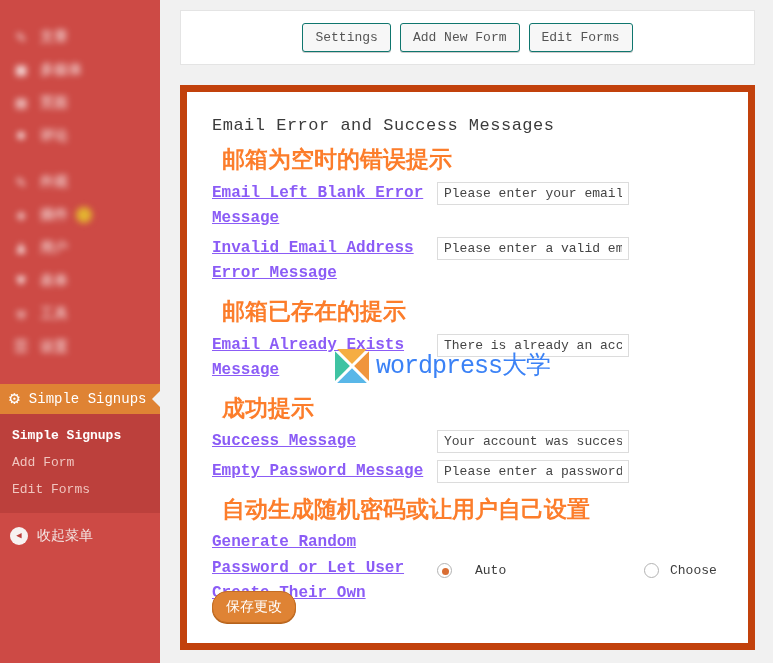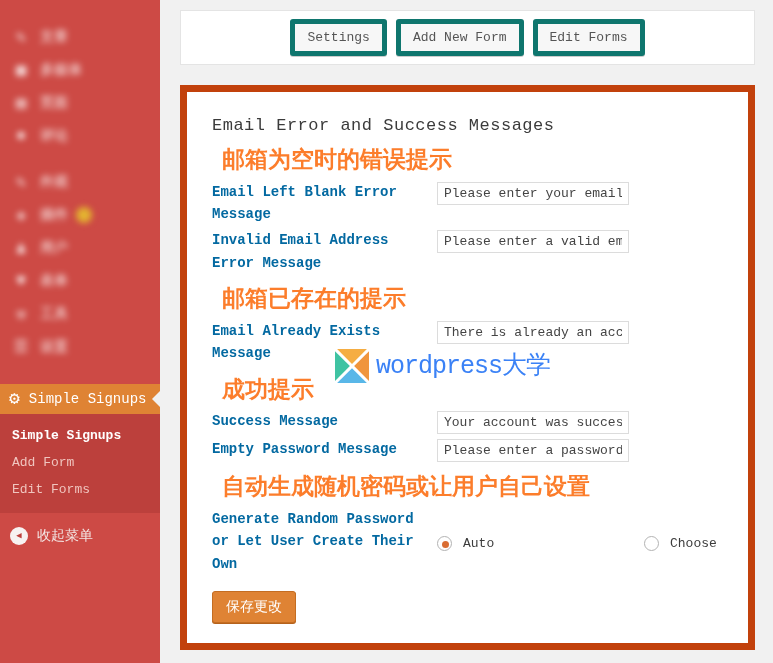--- a/index.html
+++ b/index.html
@@ -65,21 +65,21 @@
     margin-right:9px; color:#bc403c; font-size:9px; line-height:1;
   }
 
   
   #topbar-card {
     position:absolute; left:180px; top:10px; width:575px; height:55px;
     background:#ffffff; border:1px solid #e4e4e4;
     display:flex; align-items:center; justify-content:center; gap:9px;
   }
   .wp-button {
-    background:#f7f7f7; border:5px solid #0f766e; border-radius:3px;
+    background:#f7f7f7; border:1px solid #0f766e; border-radius:3px;
     color:#555555; font-size:13px; padding:6px 12px;
     box-shadow:0 1px 0 #cccccc; cursor:pointer;
     font-family:inherit; white-space:nowrap;
   }
 
   #main-card {
     position:absolute; left:180px; top:85px; width:575px; height:565px;
     background:#ffffff; border:7px solid #c2410c;
     padding:24px 25px 0 25px;
   }
@@ -87,44 +87,44 @@
     font-size:17px; font-weight:normal; color:#3b3b3b; margin:0;
     letter-spacing:0.5px;
   }
   .note {
     color:#fc7d2b; font-size:23px; font-weight:bold;
     margin:13px 0 5px 10px; line-height:1.2;
   }
   .form-row { display:flex; margin:4px 0 2px 0; }
   .field-label {
     width:225px; padding-right:10px; flex:none;
-    font-weight:bold; font-size:14px; color:#0369a1; line-height:1.6;
+    font-weight:bold; font-size:16px; color:#8b5cf6; line-height:1.6;text-decoration:underline;
   }
   .field-control { flex:1; padding-top:1px; }
   .text-input {
     width:192px; height:23px; border:1px solid #dcdcdc; background:#fff;
     padding:1px 6px; font-family:inherit; font-size:13px; color:#444;
   }
   .radio-control { display:flex; align-items:center; padding-top:4px; }
   .radio-option { display:flex; align-items:center; cursor:pointer; }
-  .radio-option.first { width:207px; flex:none; }
+  .radio-option.first { width:207px; flex:none;gap:12px; }
   .radio {
     width:15px; height:15px; border-radius:50%; background:#fff;
     border:1px solid #b3b3b3; display:inline-block; position:relative;
     margin-right:11px; flex:none;
   }
   .radio.checked::after {
     content:""; position:absolute; left:4px; top:4px; width:7px; height:7px;
     border-radius:50%; background:#d96d33;
   }
   .radio-label { font-size:13px; color:#3c3c3c; }
 
   .save-button {
     position:absolute; left:25px; top:499px;
-    background:#df8334; border:1px solid #c46d22; border-radius:3px;
+    background:#df8334; border:1px solid #c46d22; border-radius:15px;
     color:#ffffff; font-size:14px; padding:6px 13px; cursor:pointer;
     font-family:inherit; box-shadow:0 1px 0 #b5621c;
   }
 
   .watermark {
     position:absolute; left:148px; top:257px;
     display:flex; align-items:center; gap:7px; pointer-events:none;
   }
   .watermark-text {
     color:#3b82f6; font-size:25px; font-weight:normal; letter-spacing:-1px;

